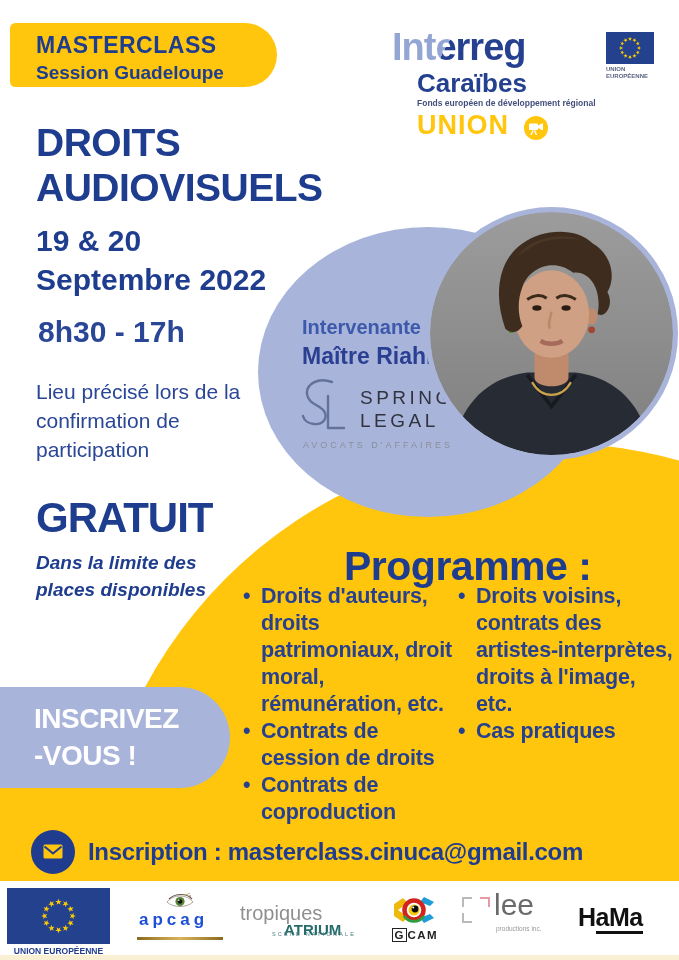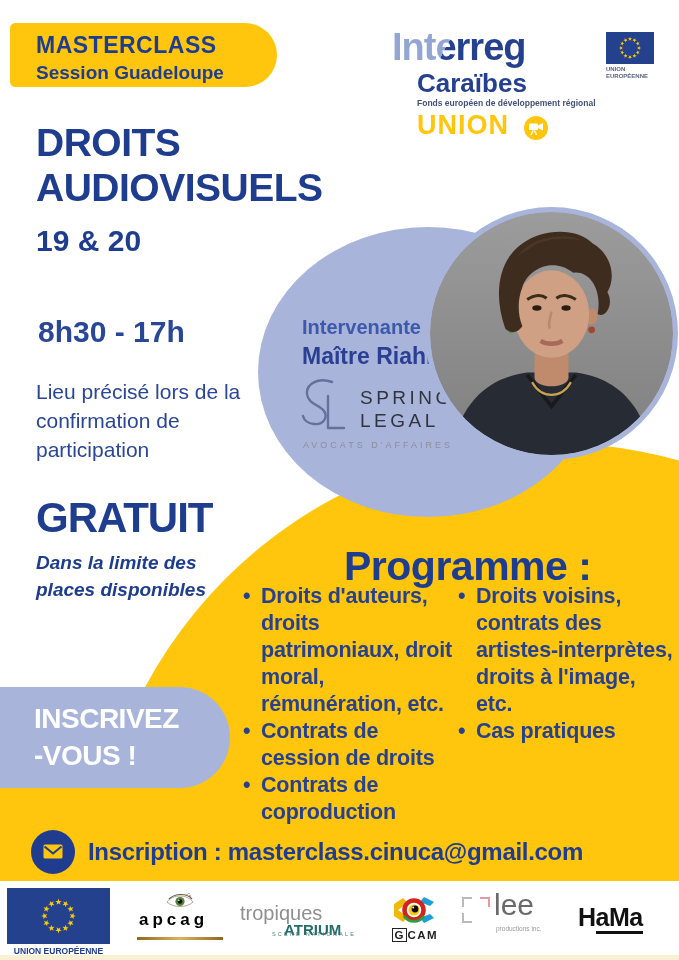--- a/index.html
+++ b/index.html
@@ -64,21 +64,21 @@
   .mail-circle{left:31px;top:830px;width:44px;height:44px;border-radius:50%;background:#1F3C8F;}
   .mail-circle svg{position:absolute;left:10px;top:10px;}
   .contact{left:88px;top:830px;height:44px;line-height:44px;font-size:24px;font-weight:800;
            letter-spacing:-.3px;color:#1F3C8F;}
 
   
   .footer{left:0;top:881px;width:679px;height:74px;background:#ffffff;}
   .eu-foot{left:7px;top:7px;}
   .eu-foot-label{left:7px;top:65px;width:103px;text-align:center;font-size:8.5px;font-weight:800;color:#1F3C8F;}
   .apcag-eye{left:165px;top:11px;}
-  .apcag-text{left:139px;top:29px;font-size:17px;letter-spacing:4px;color:#000000;font-weight:600;}
+  .apcag-text{left:139px;top:29px;font-size:17px;letter-spacing:4px;color:#1d4ed8;font-weight:600;}
   .apcag-line{left:137px;top:56px;width:86px;height:3px;
               background:linear-gradient(90deg,#8a6a1f,#d9b45a,#8a6a1f);}
   .trop-atrium{left:284px;top:16px;font-size:15px;font-weight:800;color:#256C6D;margin-top:24px;}
   .trop-name{left:240px;top:21px;font-size:20px;color:#8F8F8F;}
   .trop-sub{left:272px;top:50px;font-size:5.5px;letter-spacing:2.2px;color:#4D7F80;}
   .gcam-mark{left:390px;top:11px;}
   .gcam-text{left:392px;top:48px;font-size:11.5px;font-weight:800;letter-spacing:1.5px;color:#222;}
   .gcam-g{border:1.5px solid #222;padding:0 1.5px;}
   .lee-brackets{left:462px;top:16px;width:28px;height:26px;}
   .lee-brackets span{position:absolute;width:8px;height:8px;}
@@ -141,20 +141,21 @@
       <path d="M9,14.5 L7,19 M10.5,14.5 L12.5,19" stroke="#fff" stroke-width="1.4" fill="none"></path>
     </svg>
   </div>
 
   <div class="abs title">
     <div>DROITS</div>
     <div>AUDIOVISUELS</div>
   </div>
   <div class="abs dates">
     <div>19 &amp; 20</div>
+    <div>Septembre 2022</div>
   </div>
   <div class="abs hours">8h30 - 17h</div>
   <div class="abs price">GRATUIT</div>
   <div class="abs venue">Lieu précisé lors de la confirmation de participation</div>
   <div class="abs price-note">Dans la limite des places disponibles</div>
 
   <div class="abs spk-role">Intervenante</div>
   <div class="abs spk-name">Maître Riahi</div>
   <div class="abs monogram">
     <svg width="52" height="56" viewBox="0 0 52 56" fill="none" stroke="#64719A" stroke-width="2.4" stroke-linecap="round">

